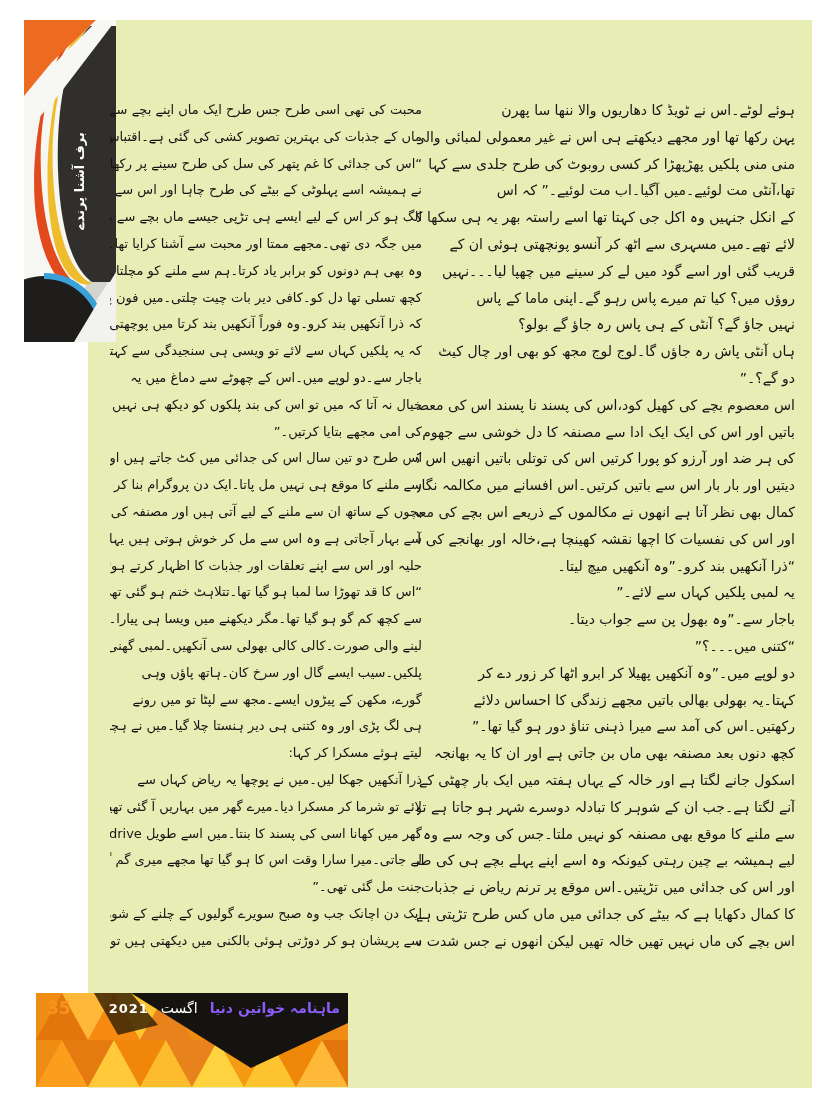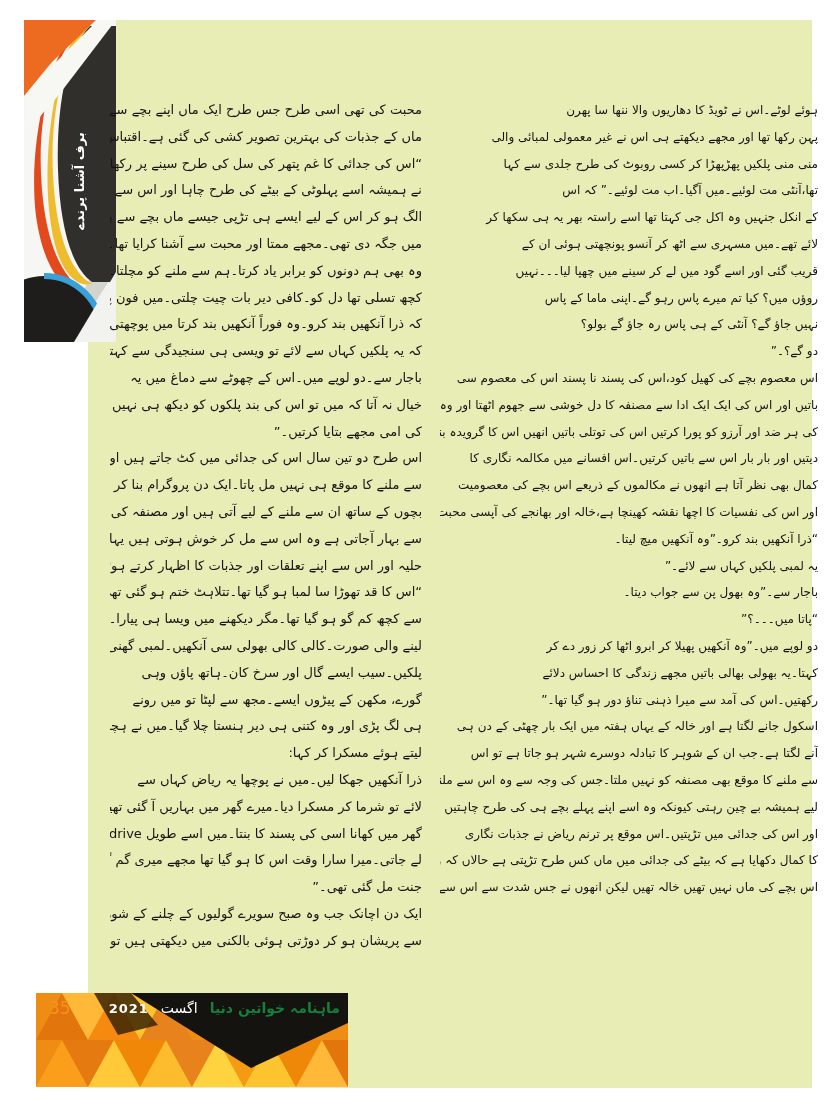--- a/index.html
+++ b/index.html
@@ -9,33 +9,33 @@
   #panel{position:absolute;left:88px;top:20px;width:724px;height:1068px;background:#e8edb6;}
   
   #artwork{position:absolute;left:24px;top:20px;width:92px;height:322px;overflow:hidden;}
   #artwork svg{display:block;width:100%;height:100%;}
   #vertical-title{position:absolute;left:-16px;top:150px;width:150px;height:22px;
         transform:rotate(-90deg);transform-origin:center;
         color:#ffffff;font-size:13px;font-weight:bold;text-align:center;direction:rtl;
         white-space:nowrap;}
   
   .col{position:absolute;top:97px;overflow:hidden;direction:rtl;}
-  #col-right{right:8px;width:378px;height:892px;font-size:12px;}
+  #col-right{right:31px;width:378px;height:892px;font-size:14px;}
   #col-left{left:110px;width:312px;height:892px;font-size:13px;}
   .tline{height:26.8px;line-height:26.8px;white-space:nowrap;text-align:right;direction:rtl;
          color:#171512;}
   
   #footer-band{position:absolute;left:36px;top:993px;width:312px;height:94px;}
   #footer-band svg{position:absolute;inset:0;display:block;width:100%;height:100%;}
   #footer-row{position:absolute;top:5px;right:8px;display:flex;direction:rtl;
         align-items:center;gap:12px;white-space:nowrap;}
-  .f-magazine{color:#15803d;font-size:14px;font-weight:bold;}
+  .f-magazine{color:#8b5cf6;font-size:14px;font-weight:bold;}
   .f-month{color:#ffffff;font-size:14px;font-weight:normal;}
   .f-year{color:#ffffff;font-size:13px;font-weight:bold;direction:ltr;letter-spacing:1px;}
-  .f-page{color:#f7941d;font-size:17px;font-weight:normal;direction:ltr;margin-right:26px;}
+  .f-page{color:#f7941d;font-size:17px;font-weight:bold;direction:ltr;margin-right:26px;}
 </style>
 </head>
 <body>
 
 <div id="page">
 
   <div id="panel"></div>
 
   <div id="artwork">
     <svg viewBox="0 0 92 322" preserveAspectRatio="none">
@@ -64,34 +64,36 @@
   <div class="col" id="col-right">
       <div class="tline">ہوئے لوٹے۔اس نے ٹویڈ کا دھاریوں والا ننھا سا پھرن</div>
       <div class="tline">پہن رکھا تھا اور مجھے دیکھتے ہی اس نے غیر معمولی لمبائی والی</div>
       <div class="tline">منی منی پلکیں پھڑپھڑا کر کسی روبوٹ کی طرح جلدی سے کہا</div>
       <div class="tline">تھا،آنٹی مت لوئیے۔میں آگیا۔اب مت لوئیے۔” کہ اس</div>
       <div class="tline">کے انکل جنہیں وہ اکل جی کہتا تھا اسے راستہ بھر یہ ہی سکھا کر</div>
       <div class="tline">لائے تھے۔میں مسہری سے اٹھ کر آنسو پونچھتی ہوئی ان کے</div>
       <div class="tline">قریب گئی اور اسے گود میں لے کر سینے میں چھپا لیا۔۔۔نہیں</div>
       <div class="tline">روؤں میں؟ کیا تم میرے پاس رہو گے۔اپنی ماما کے پاس</div>
       <div class="tline">نہیں جاؤ گے؟ آنٹی کے ہی پاس رہ جاؤ گے بولو؟</div>
+      <div class="tline">ہاں آنٹی پاش رہ جاؤں گا۔لوج لوج مجھ کو بھی اور چال کیٹ</div>
       <div class="tline">دو گے؟۔”</div>
       <div class="tline">اس معصوم بچے کی کھیل کود،اس کی پسند نا پسند اس کی معصوم سی</div>
       <div class="tline">باتیں اور اس کی ایک ایک ادا سے مصنفہ کا دل خوشی سے جھوم اٹھتا اور وہ اس</div>
       <div class="tline">کی ہر ضد اور آرزو کو پورا کرتیں اس کی توتلی باتیں انھیں اس کا گرویدہ بنا</div>
       <div class="tline">دیتیں اور بار بار اس سے باتیں کرتیں۔اس افسانے میں مکالمہ نگاری کا</div>
       <div class="tline">کمال بھی نظر آتا ہے انھوں نے مکالموں کے ذریعے اس بچے کی معصومیت</div>
       <div class="tline">اور اس کی نفسیات کا اچھا نقشہ کھینچا ہے،خالہ اور بھانجے کی آپسی محبت کے</div>
       <div class="tline">“ذرا آنکھیں بند کرو۔”وہ آنکھیں میچ لیتا۔</div>
       <div class="tline">یہ لمبی پلکیں کہاں سے لائے۔”</div>
       <div class="tline">باجار سے۔”وہ بھول پن سے جواب دیتا۔</div>
-      <div class="tline">“پاتا میں۔۔۔؟”</div>
+      <div class="tline">“کتنی میں۔۔۔؟”</div>
       <div class="tline">دو لوپے میں۔”وہ آنکھیں پھیلا کر ابرو اٹھا کر زور دے کر</div>
       <div class="tline">کہتا۔یہ بھولی بھالی باتیں مجھے زندگی کا احساس دلائے</div>
       <div class="tline">رکھتیں۔اس کی آمد سے میرا ذہنی تناؤ دور ہو گیا تھا۔”</div>
+      <div class="tline">کچھ دنوں بعد مصنفہ بھی ماں بن جاتی ہے اور ان کا یہ بھانجہ</div>
       <div class="tline">اسکول جانے لگتا ہے اور خالہ کے یہاں ہفتہ میں ایک بار چھٹی کے دن ہی</div>
       <div class="tline">آنے لگتا ہے۔جب ان کے شوہر کا تبادلہ دوسرے شہر ہو جاتا ہے تو اس</div>
       <div class="tline">سے ملنے کا موقع بھی مصنفہ کو نہیں ملتا۔جس کی وجہ سے وہ اس سے ملنے کے</div>
       <div class="tline">لیے ہمیشہ بے چین رہتی کیونکہ وہ اسے اپنے پہلے بچے ہی کی طرح چاہتیں</div>
       <div class="tline">اور اس کی جدائی میں تڑپتیں۔اس موقع پر ترنم ریاض نے جذبات نگاری</div>
       <div class="tline">کا کمال دکھایا ہے کہ بیٹے کی جدائی میں ماں کس طرح تڑپتی ہے حالاں کہ وہ</div>
       <div class="tline">اس بچے کی ماں نہیں تھیں خالہ تھیں لیکن انھوں نے جس شدت سے اس سے</div>
     </div>
 
   <div class="col" id="col-left">

